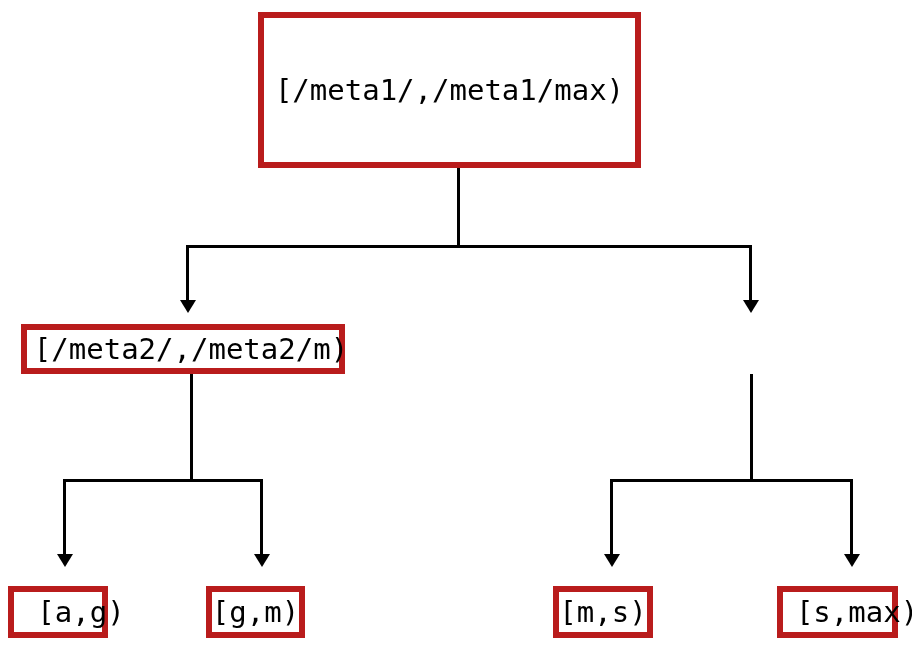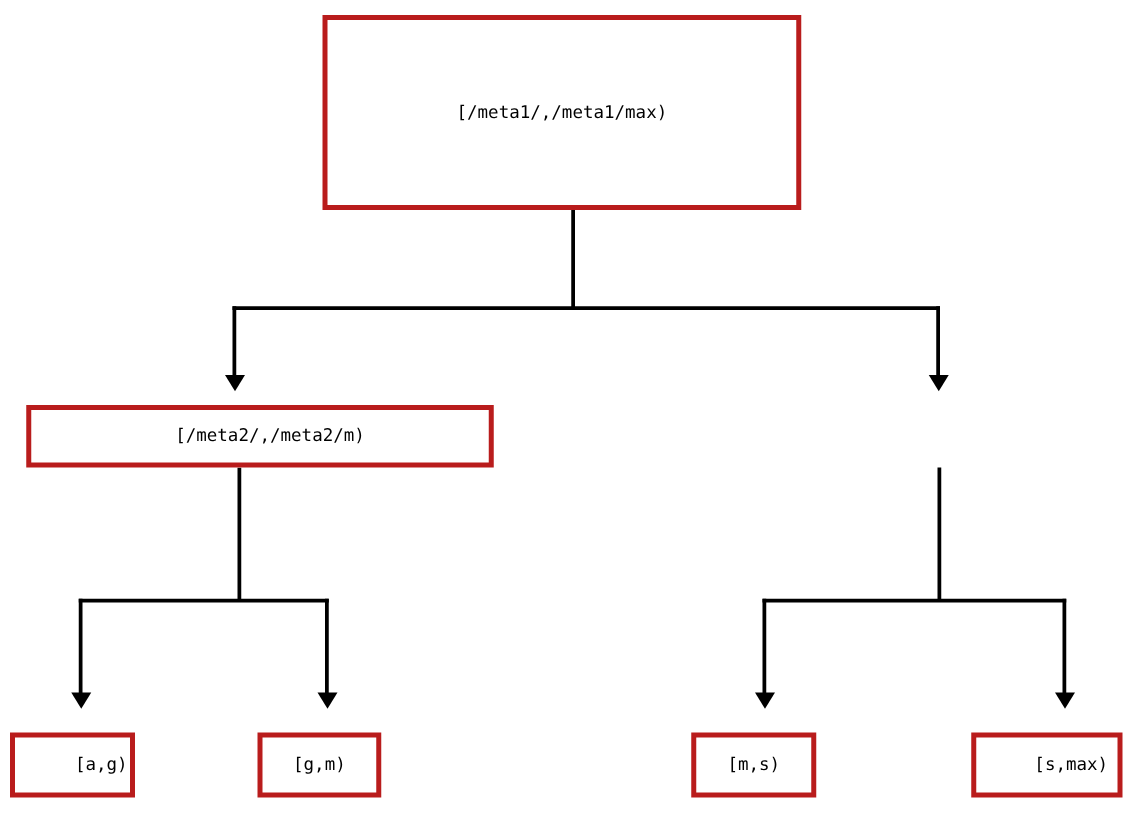--- a/index.html
+++ b/index.html
@@ -13,35 +13,35 @@
   #canvas {
     position: relative;
     width: 912px;
     height: 652px;
     background: #ffffff;
     overflow: hidden;
   }
   .node {
     position: absolute;
     box-sizing: border-box;
-    border: 4px solid #b91c1c;
+    border: 6px solid #b91c1c;
     background: #ffffff;
     display: flex;
     align-items: center;
     justify-content: center;
     color: #000000;
     font-family: "DejaVu Sans Mono", "Liberation Mono", monospace;
-    font-size: 14px;
+    font-size: 29px;
     line-height: 1;
     white-space: pre;
     letter-spacing: 0px;
   }
   
   .node-root     { left: 258px; top: 12px;  width: 383px; height: 156px; }
-  .node-mid-l    { left: 21px;  top: 324px; width: 374px; height: 50px; padding-left: 16px; }
+  .node-mid-l    { left: 21px;  top: 324px; width: 324px; height: 50px; padding-left: 16px; }
   .node-mid-r    { left: 581px; top: 324px; width: 320px; height: 50px; }
   .node-leaf-1   { left: 8px;   top: 586px; width: 100px; height: 52px; padding-left: 46px; }
   .node-leaf-2   { left: 206px; top: 586px; width: 99px;  height: 52px; }
   .node-leaf-3   { left: 553px; top: 586px; width: 100px; height: 52px; }
   .node-leaf-4   { left: 777px; top: 586px; width: 121px; height: 52px; padding-left: 39px; }
 
   
   .vline {
     position: absolute;
     width: 3px;

